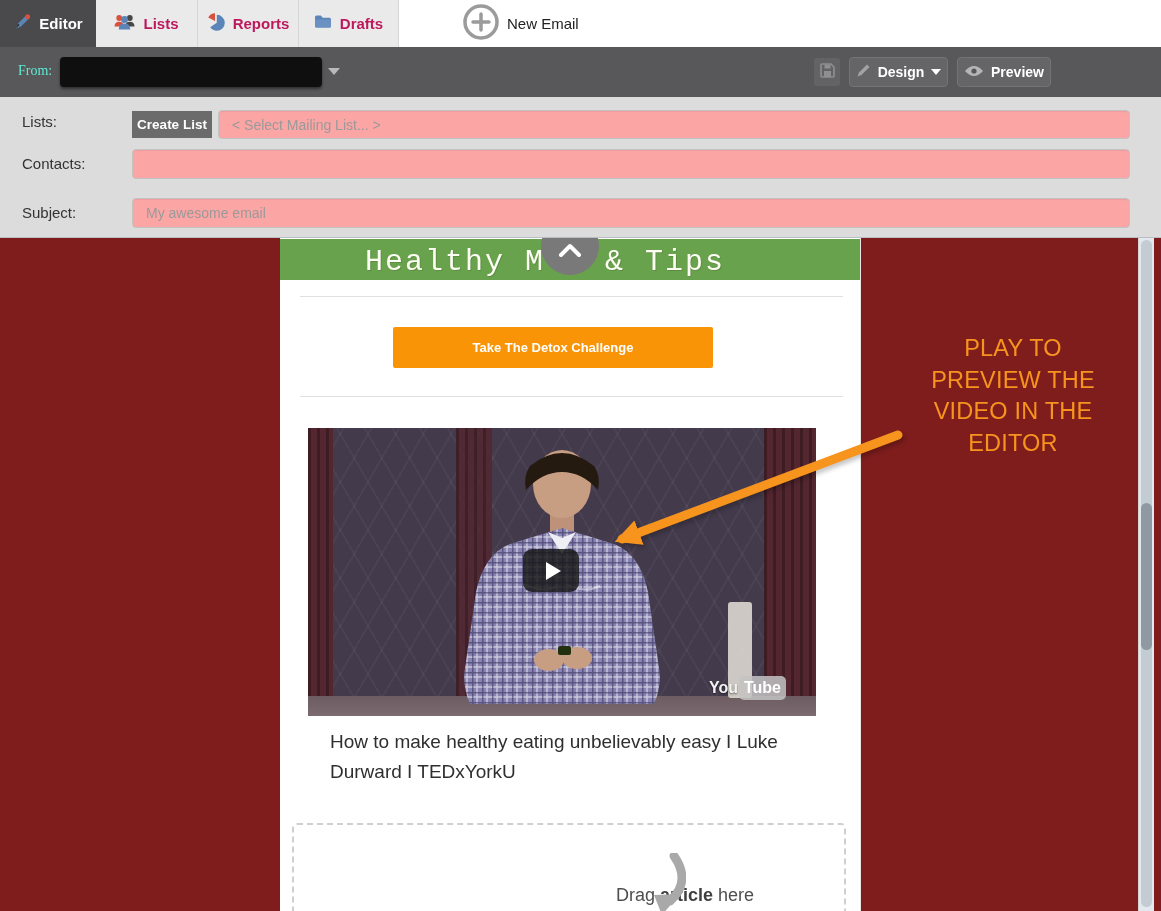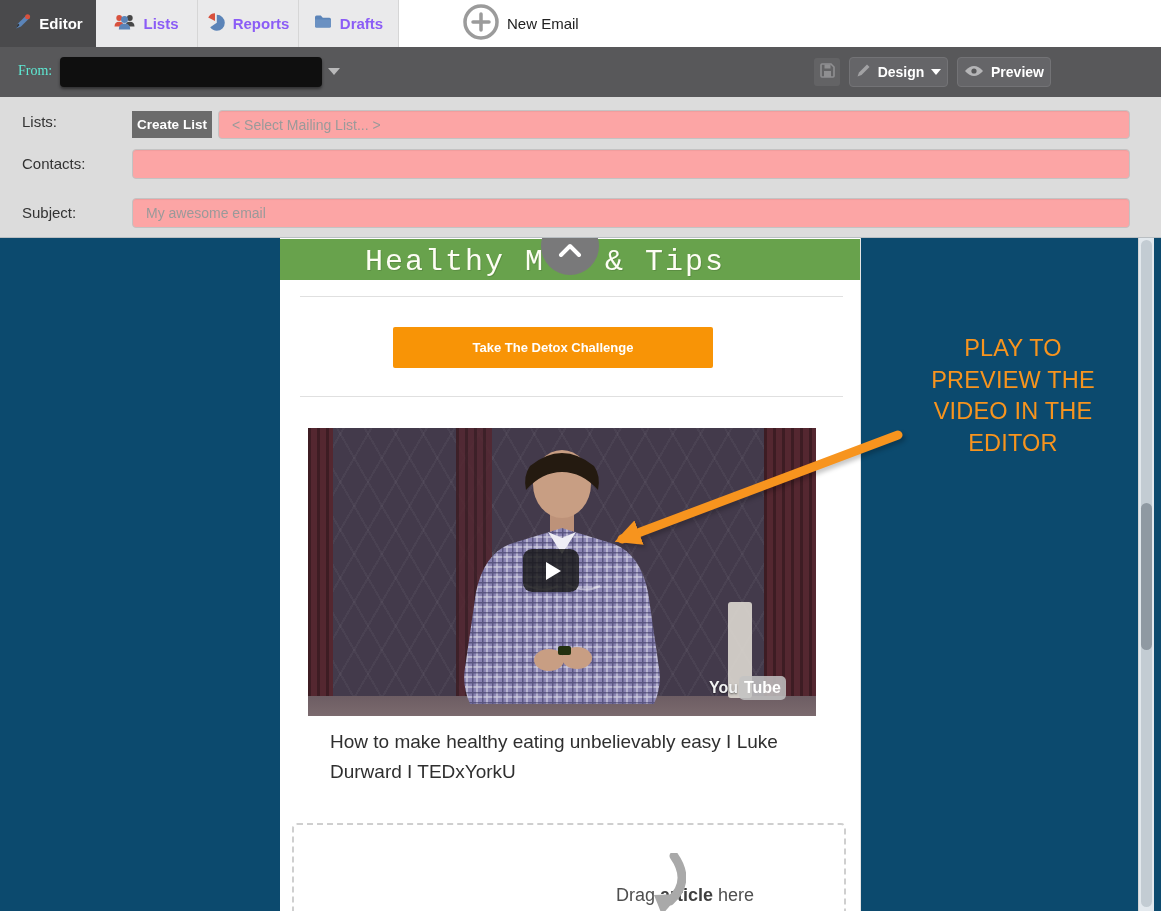--- a/index.html
+++ b/index.html
@@ -4,21 +4,21 @@
 <style>
   * { box-sizing: border-box; margin: 0; padding: 0; }
   html,body { background:#fff; }
   body { font-family: "Liberation Sans", sans-serif; }
   #app { position:relative; width:1161px; height:911px; overflow:hidden; background:#fff; }
 
   
   .tabbar { position:absolute; left:0; top:0; width:1161px; height:47px; background:#fff; }
   .tab { position:absolute; top:0; height:47px; display:flex; align-items:center; justify-content:center; gap:8px;
          background:#eaeaeb; border-right:1px solid #d6d6d6; cursor:pointer; }
-  .tab .tlabel { font-size:15px; font-weight:700; color:#8b5cf6; }
+  .tab .tlabel { font-size:15px; font-weight:700; color:#be185d; }
   .tab.active { background:#4a4a4c; border-right:none; }
   .tab.active .tlabel { color:#fff; }
   .tab-editor { left:0; width:96px; }
   .tab-lists { left:96px; width:102px; }
   .tab-reports { left:198px; width:101px; }
   .tab-drafts { left:299px; width:100px; }
   .new-email { position:absolute; left:462px; top:3px; height:41px; display:flex; align-items:center; gap:7px; cursor:pointer; }
   .new-email .tlabel { font-size:15px; color:#222; }
 
   
@@ -43,21 +43,21 @@
             padding:0 13px; font-family:"Liberation Sans",sans-serif; box-shadow:inset 0 1px 1px rgba(0,0,0,0.05); }
   .finput::placeholder { color:#9a9a9a; opacity:1; }
   .create-list { position:absolute; left:132px; top:14px; width:80px; height:27px; background:#6b6b6b; color:#fff;
                  border:none; border-radius:0; font-size:13.5px; font-weight:700; cursor:pointer; font-family:"Liberation Sans",sans-serif; }
   .inp-list { left:218px; top:13px; width:912px; height:29px; }
   .inp-contacts { left:132px; top:52px; width:998px; height:30px; }
   .inp-subject { left:132px; top:101px; width:998px; height:30px; }
   .lbl-lists { top:16px; } .lbl-contacts { top:58px; } .lbl-subject { top:107px; }
 
   
-  .content { position:absolute; left:0; top:238px; width:1161px; height:673px; background:#0c4a6e; overflow:hidden; }
+  .content { position:absolute; left:0; top:238px; width:1161px; height:673px; background:#7f1d1d; overflow:hidden; }
   .canvas { position:absolute; left:280px; top:0; width:581px; height:673px; background:#fff; border-right:1px solid #e6e6e6; }
 
   .green-header { position:absolute; left:0; top:1px; width:580px; height:41px; background:#68a24c; }
   .gh-text { position:absolute; top:6px; font-family:"Liberation Mono","DejaVu Sans Mono",monospace; font-size:30px;
              letter-spacing:2px; color:#fdfdf4; white-space:nowrap; text-shadow:1px 1px 0 rgba(0,0,0,0.12); }
   .gh-left { right:315px; } .gh-right { left:325px; }
   .collapse-circle { position:absolute; left:261px; top:-21px; width:58px; height:58px; border-radius:50%;
                      background:#79797a; z-index:3; cursor:pointer; }
   .collapse-circle svg { position:absolute; left:17px; top:26px; }
 

